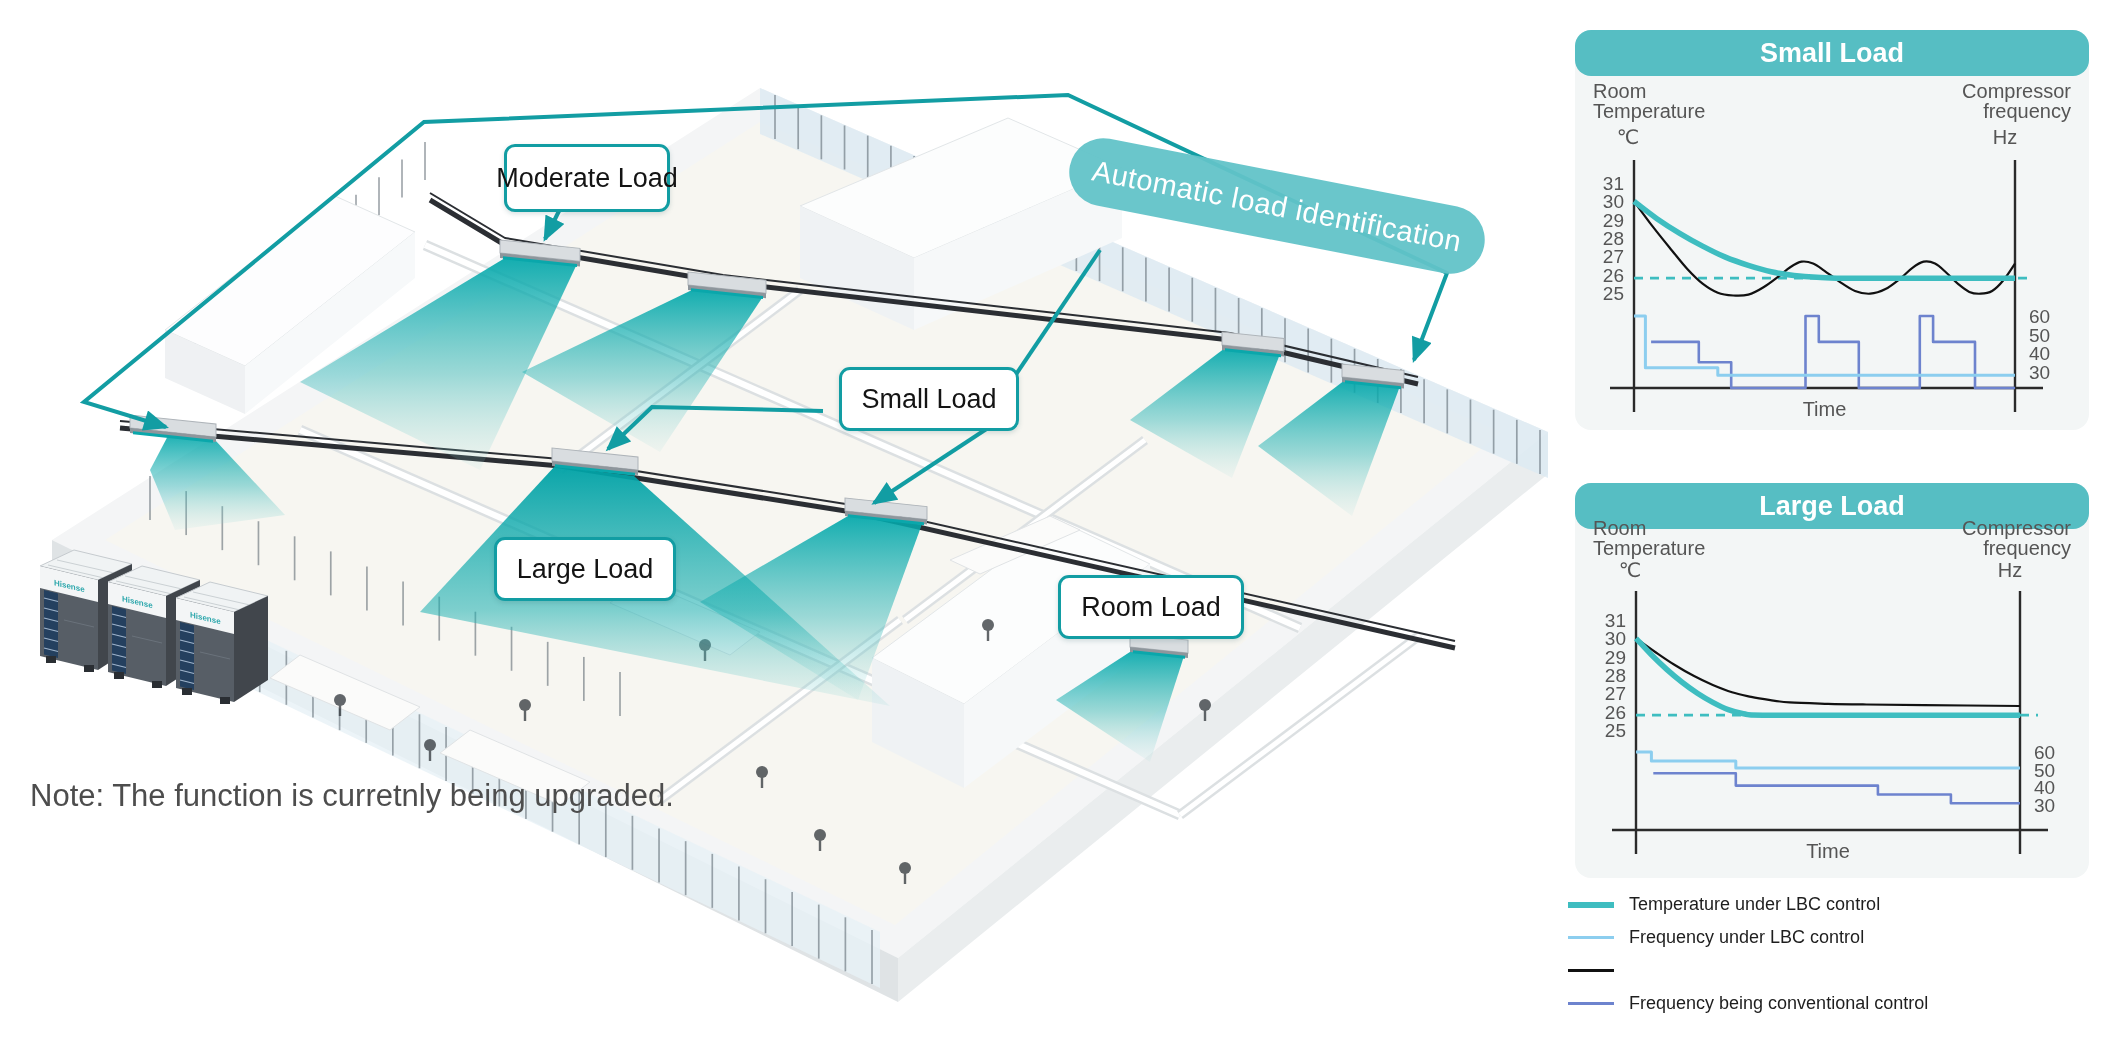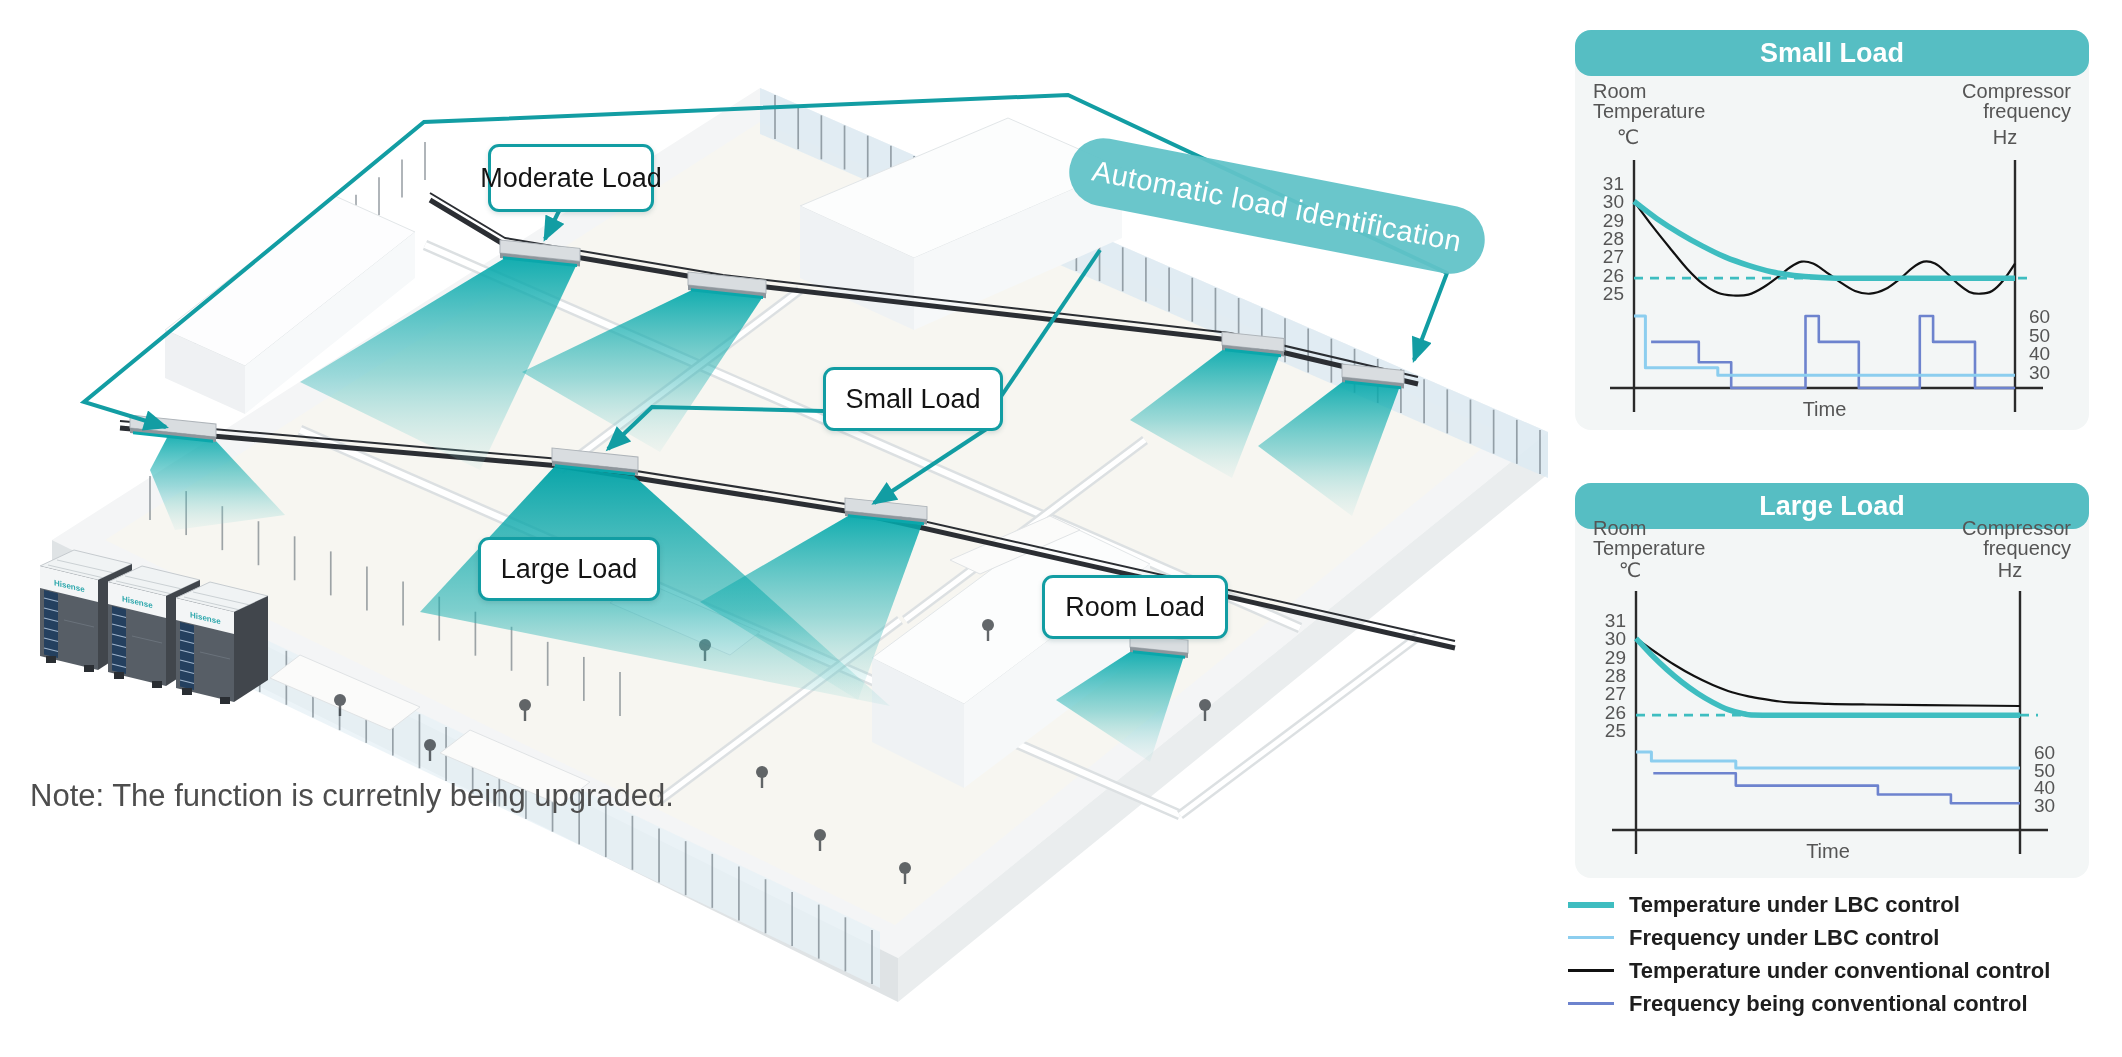--- a/index.html
+++ b/index.html
@@ -1,39 +1,39 @@
 <!DOCTYPE html>
 <html><head>
 <meta charset="utf-8">
 <style>
   html,body{margin:0;padding:0;background:#ffffff;}
   body{font-family:"Liberation Sans","DejaVu Sans",sans-serif;}
   #stage{position:relative;width:2122px;height:1057px;overflow:hidden;background:#ffffff;}
   #building-svg{position:absolute;left:0;top:0;}
   .callout{position:absolute;background:#ffffff;border:3.5px solid #129DA3;border-radius:11px;
     display:flex;align-items:center;justify-content:center;color:#141414;font-size:27px;
-    box-shadow:0 2px 5px rgba(40,90,95,.18);z-index:6;white-space:nowrap;}
+    box-shadow:0 2px 5px rgba(40,90,95,.18);z-index:6;white-space:nowrap;margin-left:16px;}
   #callout-moderate{left:488px;top:144px;width:160px;height:62px;}
   #callout-small{left:823px;top:367px;width:174px;height:58px;}
   #callout-large{left:478px;top:537px;width:176px;height:58px;}
   #callout-minor{left:1042px;top:575px;width:180px;height:58px;}
   #banner{position:absolute;left:1066px;top:172px;width:422px;height:68px;background:rgba(98,195,200,.95);
     border-radius:34px;display:flex;align-items:center;justify-content:center;color:#ffffff;
     font-size:29px;transform:rotate(11deg);z-index:5;letter-spacing:.5px;}
   #note{position:absolute;left:30px;top:778px;font-size:31px;color:#4d4d4d;z-index:4;}
   .panel{position:absolute;left:1575px;width:514px;background:#F3F6F6;border-radius:16px;z-index:3;}
   #panel-small{top:30px;height:400px;}
   #panel-large{top:483px;height:395px;}
   .panel-header{position:absolute;left:0;right:0;top:0;height:46px;background:#56BEC3;border-radius:16px;
     display:flex;align-items:center;justify-content:center;color:#ffffff;font-size:27px;font-weight:bold;}
   .chart{position:absolute;left:0;top:0;}
   #legend{position:absolute;left:1568px;top:888px;z-index:3;}
   .legend-row{display:flex;align-items:center;height:33px;}
   .legend-sample{display:inline-block;width:46px;margin-right:15px;flex:0 0 auto;}
-  .legend-label{font-size:22px;color:#1e1e1e;font-weight:bold;}
+  .legend-label{font-size:18px;color:#1e1e1e;}
 </style>
 </head>
 <body>
 
 <div id="stage">
 
   <svg id="building-svg" width="1560" height="1057" viewBox="0 0 1560 1057">
     <defs>
       <marker id="ah" viewBox="0 0 12 10" refX="10.5" refY="5" markerWidth="26" markerHeight="21" markerUnits="userSpaceOnUse" orient="auto-start-reverse">
         <path d="M0,0 L12,5 L0,10 Z" fill="#129DA3"></path>
@@ -472,20 +472,19 @@
       <div class="legend-row">
         <span class="legend-sample" style="height: 6px; background: rgb(62, 189, 192);"></span>
         <span class="legend-label">Temperature under LBC control</span>
       </div>
       <div class="legend-row">
         <span class="legend-sample" style="height: 3.5px; background: rgb(140, 206, 239);"></span>
         <span class="legend-label">Frequency under LBC control</span>
       </div>
       <div class="legend-row">
         <span class="legend-sample" style="height: 2.5px; background: rgb(17, 17, 17);"></span>
-        <span class="legend-label">Temperature under conventional control</span>
       </div>
       <div class="legend-row">
         <span class="legend-sample" style="height: 3px; background: rgb(109, 131, 206);"></span>
         <span class="legend-label">Frequency being conventional control</span>
       </div>
     </div>
 </div>
 
 </body></html>

